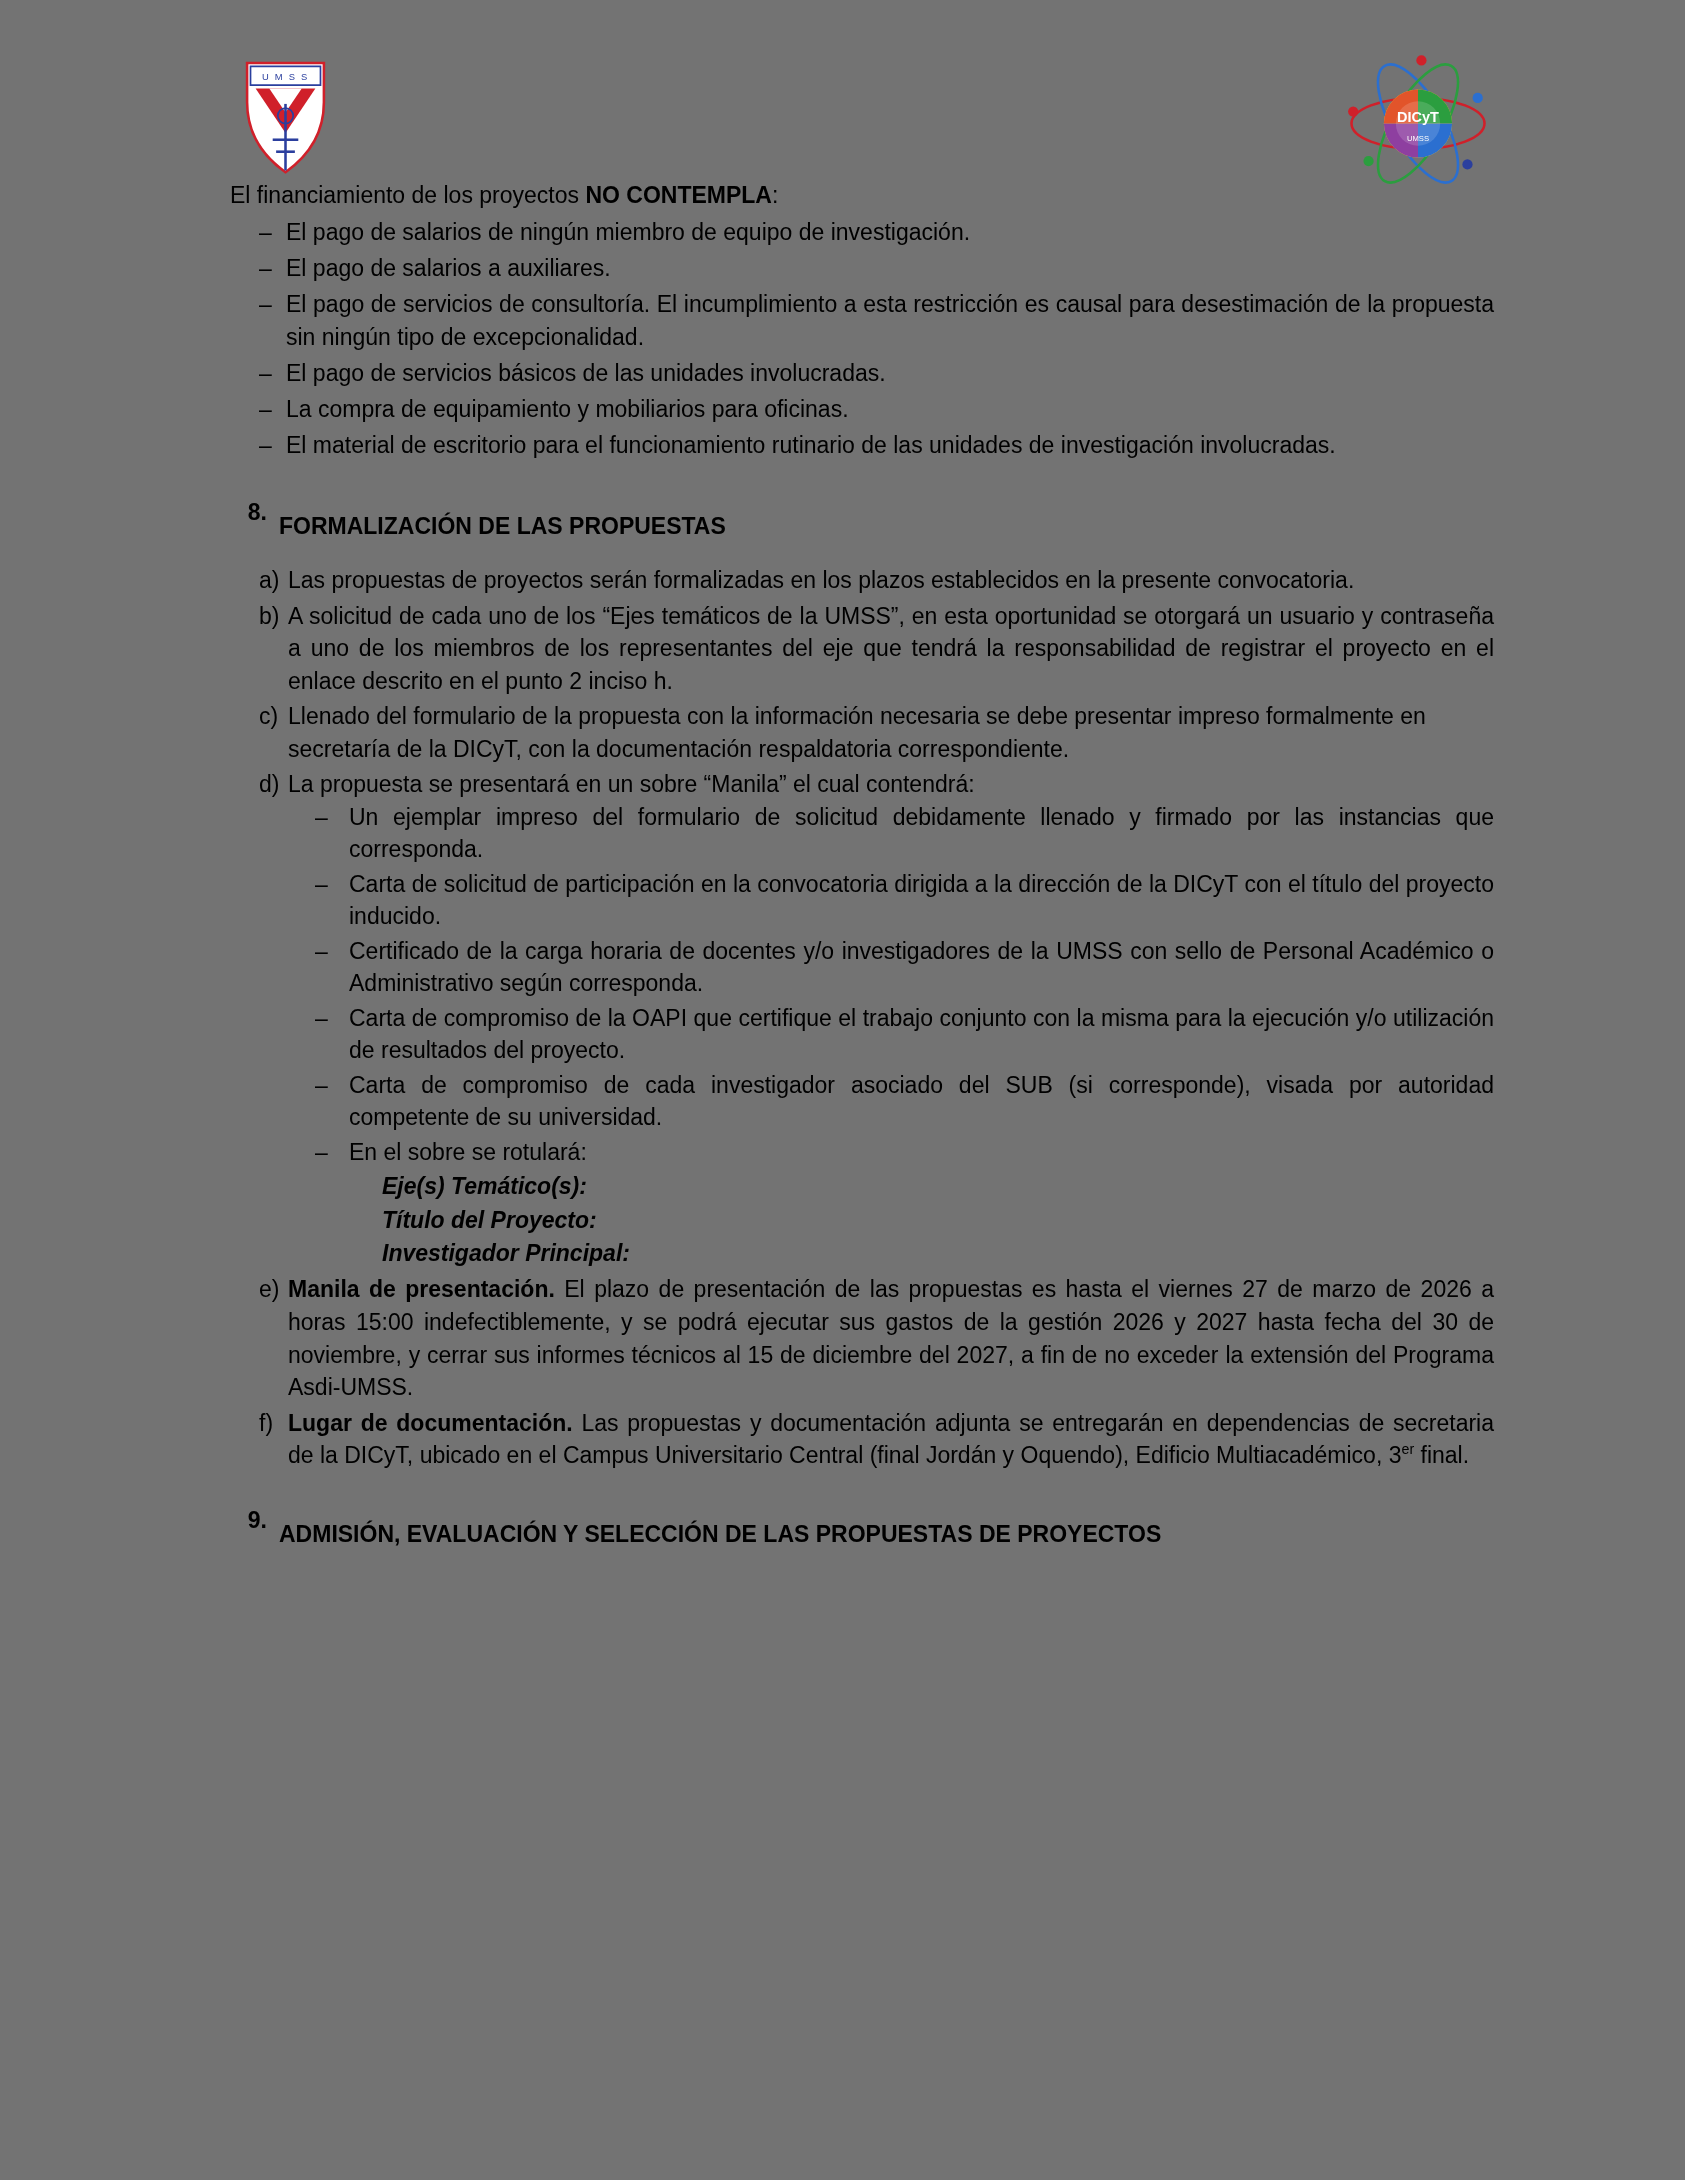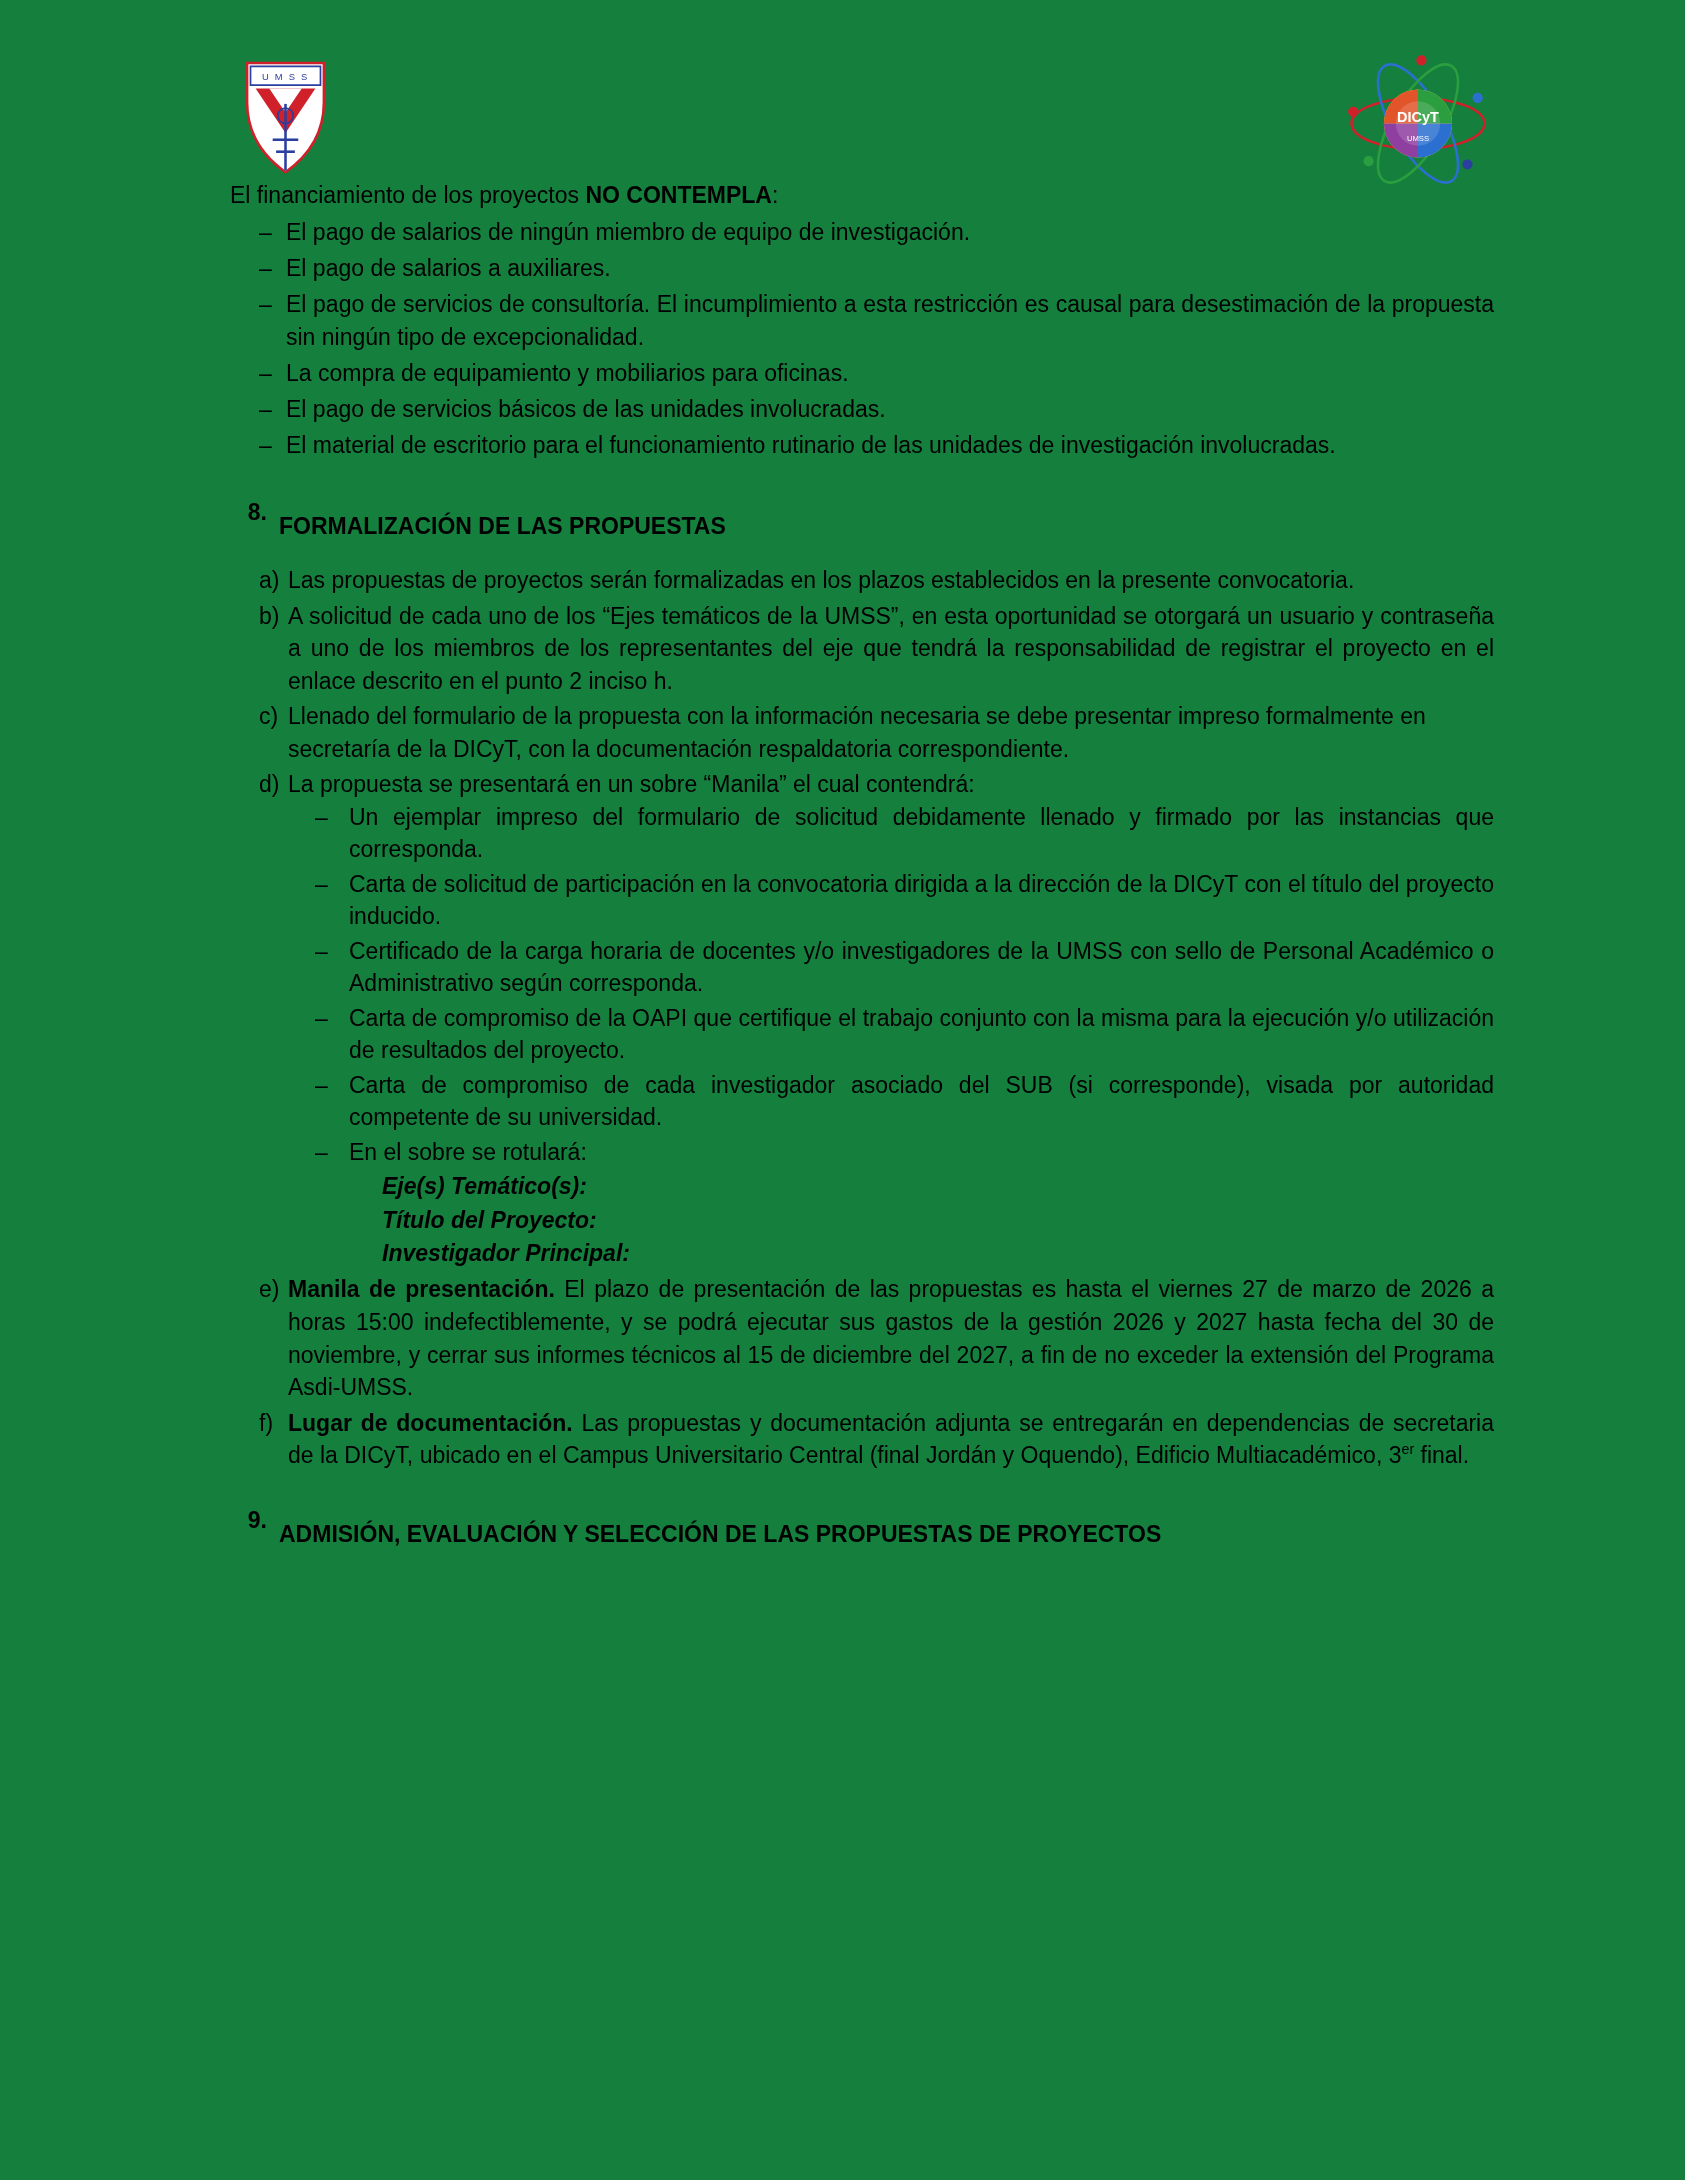--- a/index.html
+++ b/index.html
@@ -8,21 +8,21 @@
     background: #ffffff;
   }
   body {
     font-family: "Liberation Sans", sans-serif;
     color: #000000;
   }
   .page {
     width: 1686px;
     min-height: 2181px;
     position: relative;
-    background: #15803d;
+    background: #737373;
     box-sizing: border-box;
     padding: 0;
   }
   .header {
     display: flex;
     justify-content: space-between;
     align-items: flex-start;
     padding: 51px 187px 0 230px;
     height: 170px;
     box-sizing: border-box;
@@ -179,22 +179,22 @@
   </div>
 
   <div class="content">
 
     <p class="intro-line"><span>El financiamiento de los proyectos </span><b>NO CONTEMPLA</b><span>:</span></p>
 
     <ul class="dash">
       <li>El pago de salarios de ningún miembro de equipo de investigación.</li>
       <li>El pago de salarios a auxiliares.</li>
       <li>El pago de servicios de consultoría. El incumplimiento a esta restricción es causal para desestimación de la propuesta sin ningún tipo de excepcionalidad.</li>
+      <li>El pago de servicios básicos de las unidades involucradas.</li>
       <li>La compra de equipamiento y mobiliarios para oficinas.</li>
-      <li>El pago de servicios básicos de las unidades involucradas.</li>
       <li>El material de escritorio para el funcionamiento rutinario de las unidades de investigación involucradas.</li>
     </ul>
 
     <div class="section-head">
       <span class="section-num">8.</span>
       <span class="section-title">FORMALIZACIÓN DE LAS PROPUESTAS</span>
     </div>
 
     <ol class="alpha">
 

